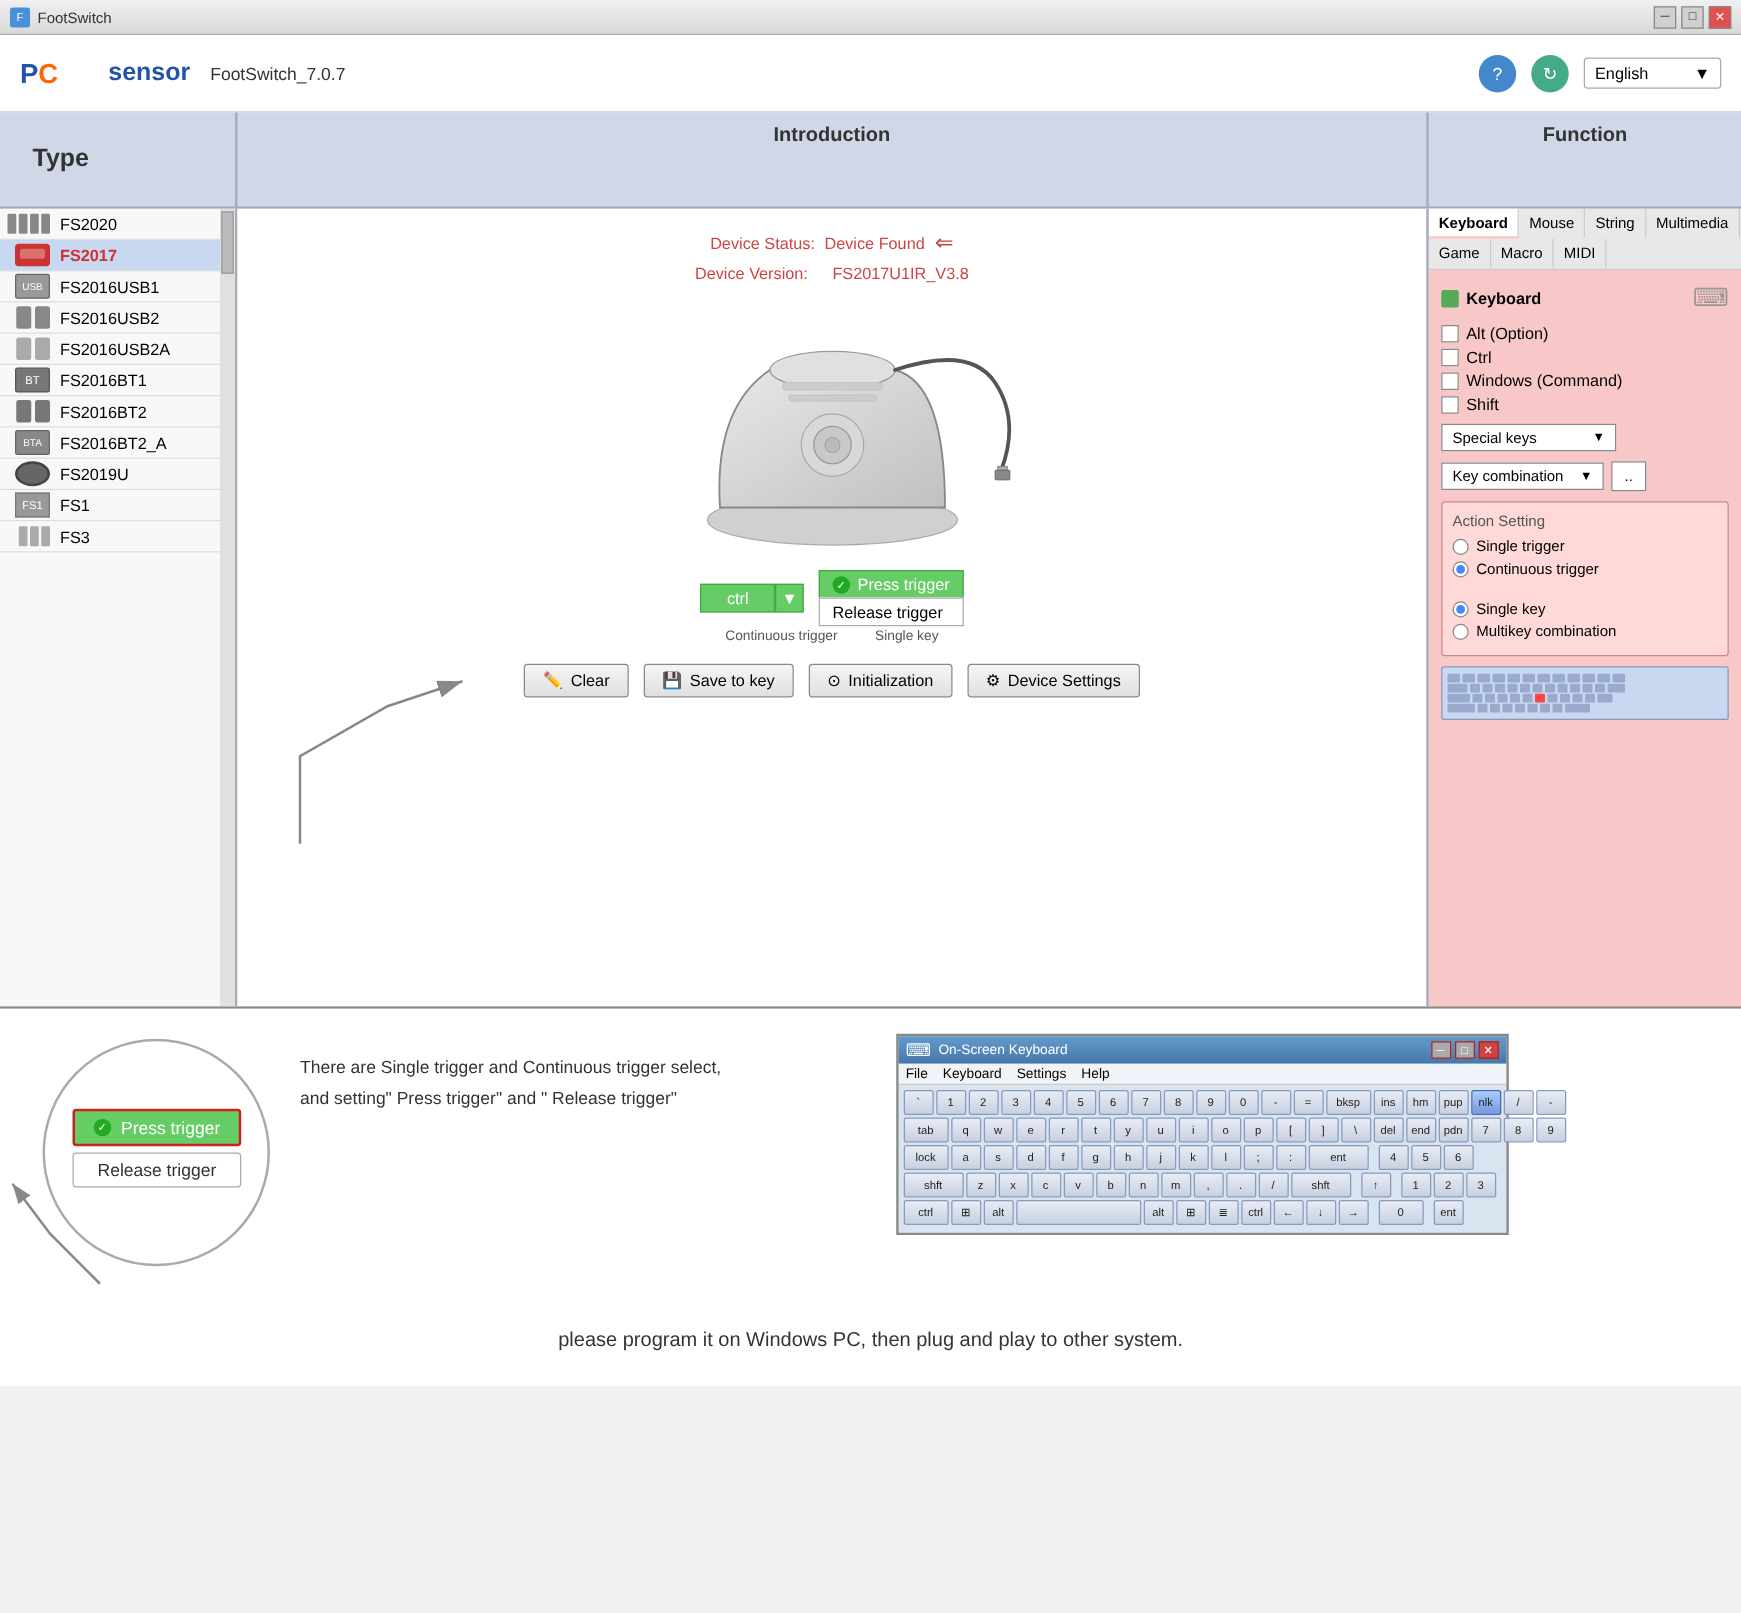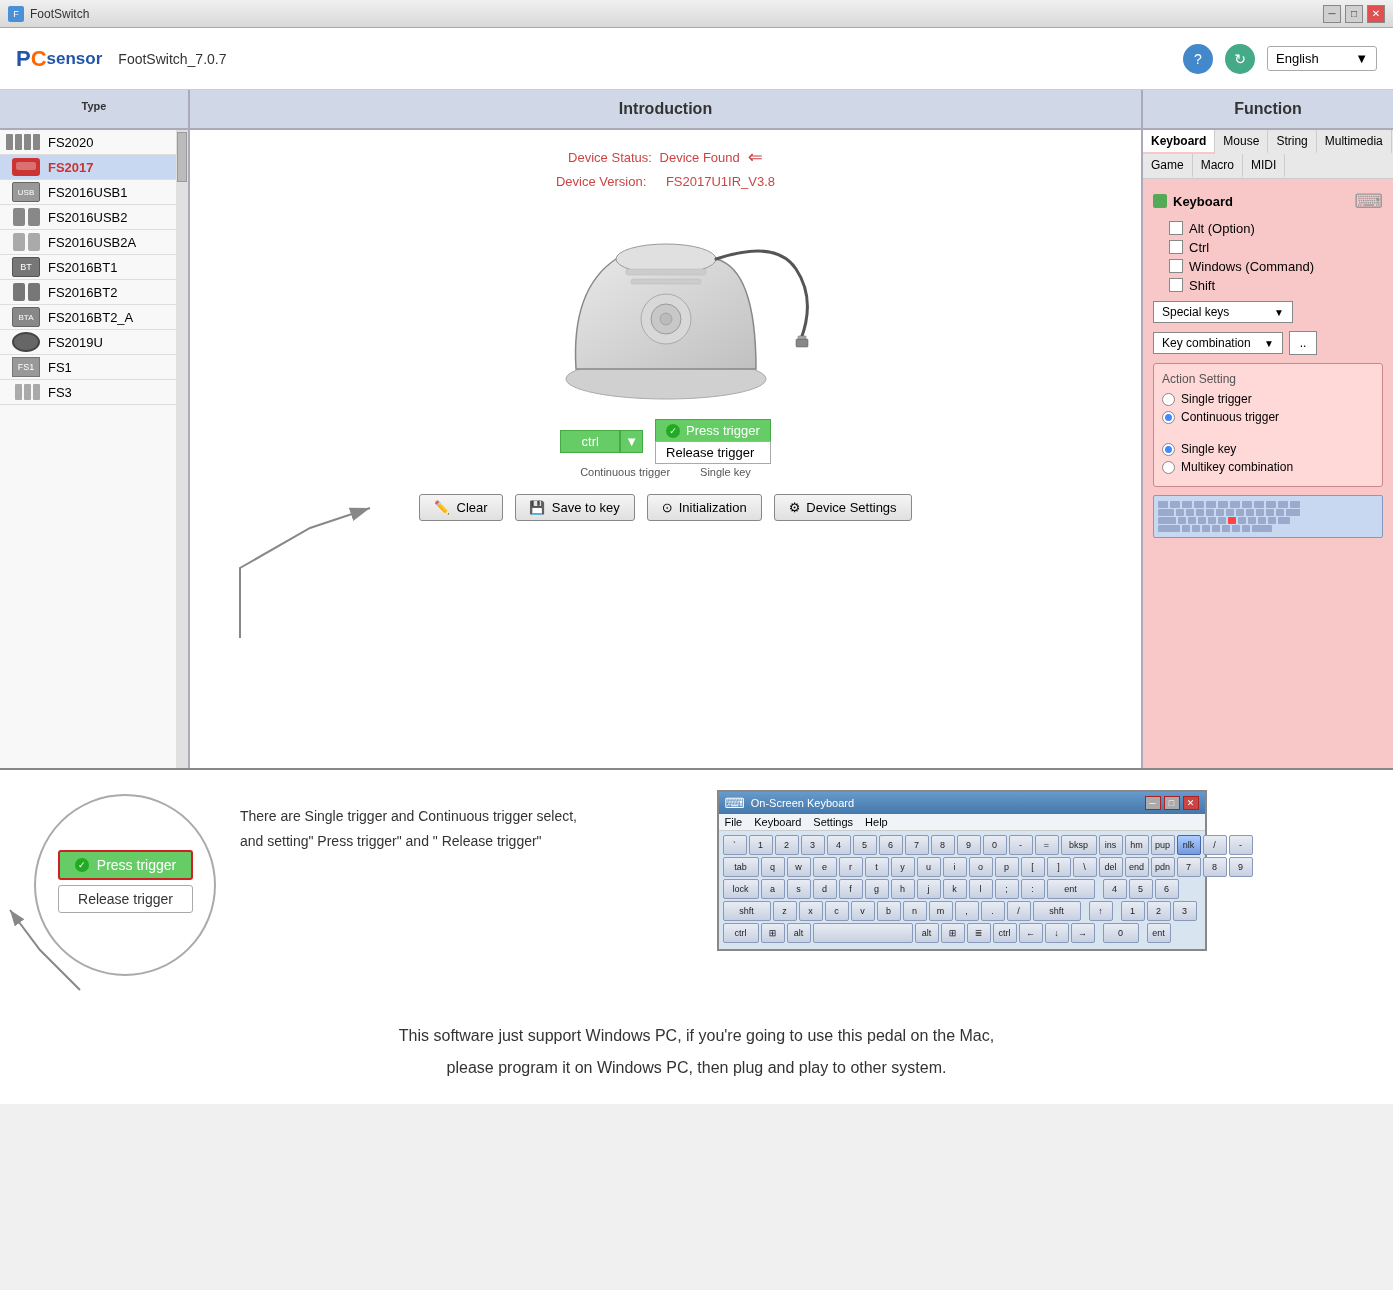--- a/index.html
+++ b/index.html
@@ -48,21 +48,21 @@
       min-width: 110px;
     }
     .lang-select-arrow { margin-left: auto; }
 
     
     .col-headers {
       display: flex;
       background: #d0d8e8;
       border-bottom: 2px solid #aab;
     }
-    .col-type { width: 190px; text-align: center; padding: 10px; font-size: 11px; font-weight: bold; color: #333; border-right: 2px solid #aab; }
+    .col-type { width: 190px; padding: 26px; font-size: 20px; font-weight: bold; color: #333; border-right: 2px solid #aab; }
     .col-intro { flex: 1; text-align: center; padding: 10px; font-size: 16px; font-weight: bold; color: #333; border-right: 2px solid #aab; }
     .col-func { width: 250px; text-align: center; padding: 10px; font-size: 16px; font-weight: bold; color: #333; }
 
     
     .main-area {
       display: flex;
       height: 640px;
       border-bottom: 2px solid #888;
     }
 
@@ -146,21 +146,21 @@
       background: white;
       border-bottom: 2px solid #f8c8c8;
       font-weight: bold;
     }
 
     .func-content { padding: 10px; flex: 1; }
     .keyboard-header { display: flex; align-items: center; justify-content: space-between; margin-bottom: 8px; }
     .keyboard-label { display: flex; align-items: center; gap: 6px; font-size: 13px; font-weight: bold; }
     .kbd-indicator { width: 14px; height: 14px; background: #55aa55; border-radius: 2px; }
 
-    .checkbox-row { display: flex; align-items: flex-start; gap: 6px; margin: 4px 16px; font-size: 13px; }
+    .checkbox-row { display: flex; align-items: flex-end; gap: 6px; margin: 4px 0; font-size: 13px; }
     .cb { width: 14px; height: 14px; border: 1px solid #888; background: white; }
 
     .dropdown-row { margin: 8px 0; }
     .func-dropdown {
       display: flex;
       align-items: center;
       border: 1px solid #888;
       background: white;
       padding: 3px 8px;
       width: 140px;
@@ -295,21 +295,21 @@
     <div class="title-bar-btn">□</div>
     <div class="title-bar-btn" style="background:#e05050;color:white;">✕</div>
   </div>
 </div>
 
 <div class="app-header">
   <div class="logo-area">
     <div style="display:flex;align-items:center;gap:0;">
       <span style="font-size:22px;font-weight:900;color:#2255aa;">P</span>
         <span style="font-size:22px;font-weight:900;color:#ff6600;">C</span>
-        <span style="font-size:17px;font-weight:bold;color:#2255aa;">sensor</span>
+        <span style="font-size:20px;font-weight:bold;color:#2255aa;margin-left:40px;">sensor</span>
     </div>
     <span style="font-size:14px;color:#333;margin-left:8px;">FootSwitch_7.0.7</span>
   </div>
   <div class="header-spacer"></div>
   <div class="header-icon" title="Help">?</div>
   <div class="header-icon refresh" title="Refresh">↻</div>
   <div class="lang-select">
     <span>English</span>
     <span class="lang-select-arrow">▼</span>
   </div>
@@ -813,16 +813,15 @@
             <div style="width:4px;"></div>
             <div class="osk-key">ent</div>
           </div>
         </div>
       </div>
 
     </div>
   </div>
 
   <div class="bottom-note">
-    <p>This software just support Windows PC, if you're going to use this pedal on the Mac,</p>
     <p>please program it on Windows PC, then plug and play to other system.</p>
   </div>
 </div>
 
 </body></html>

